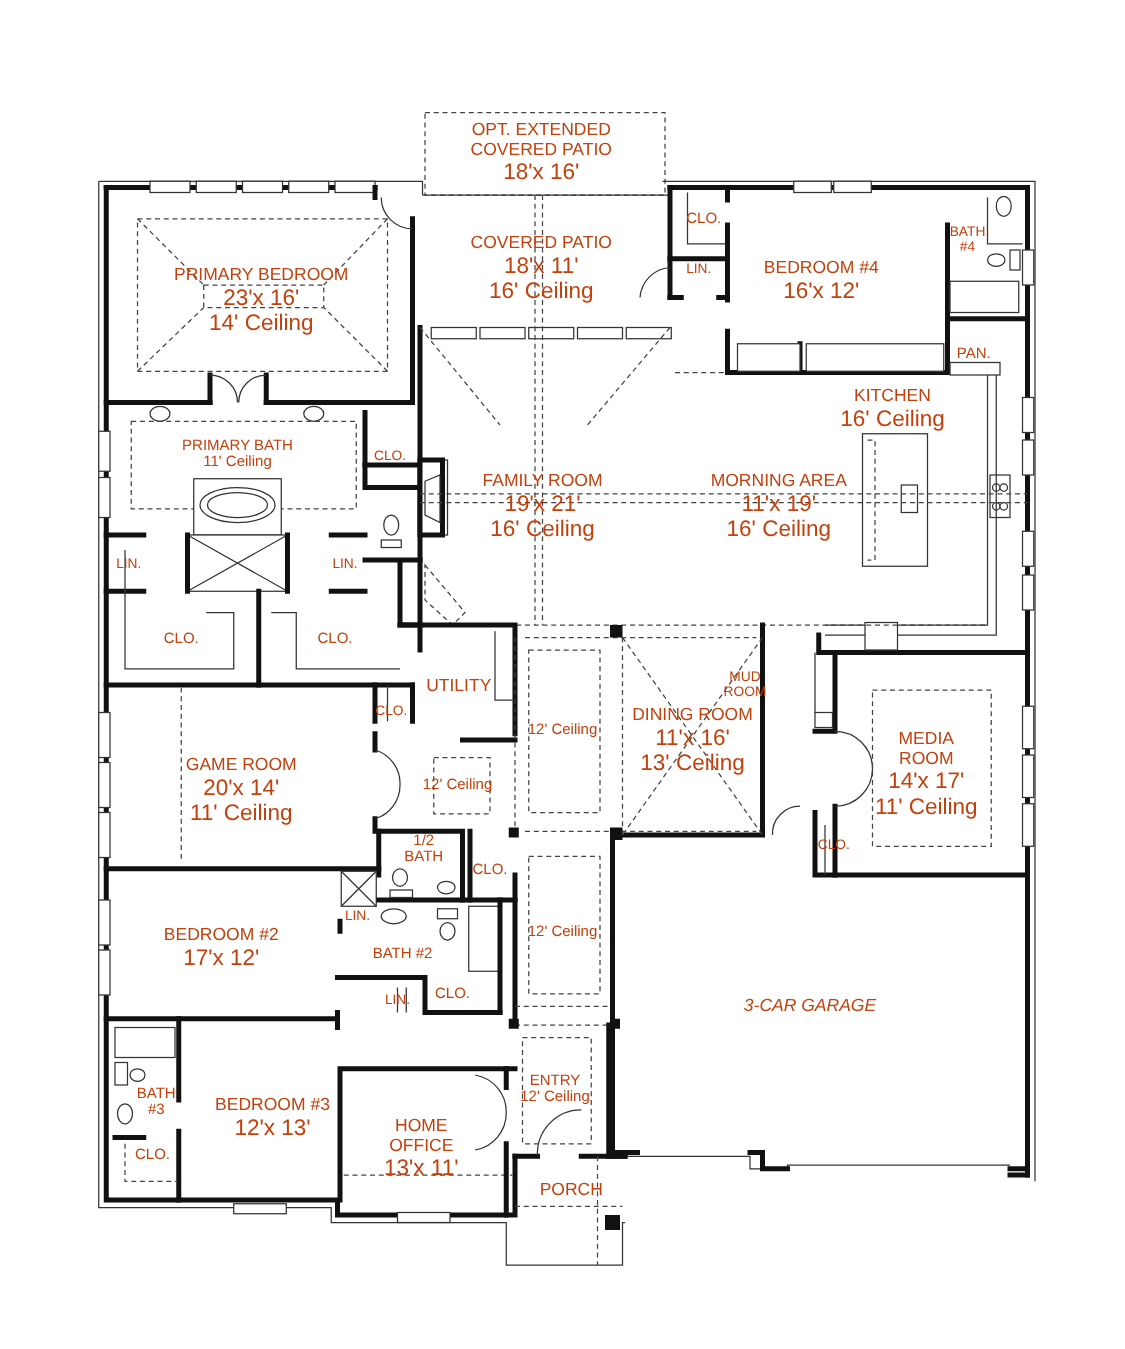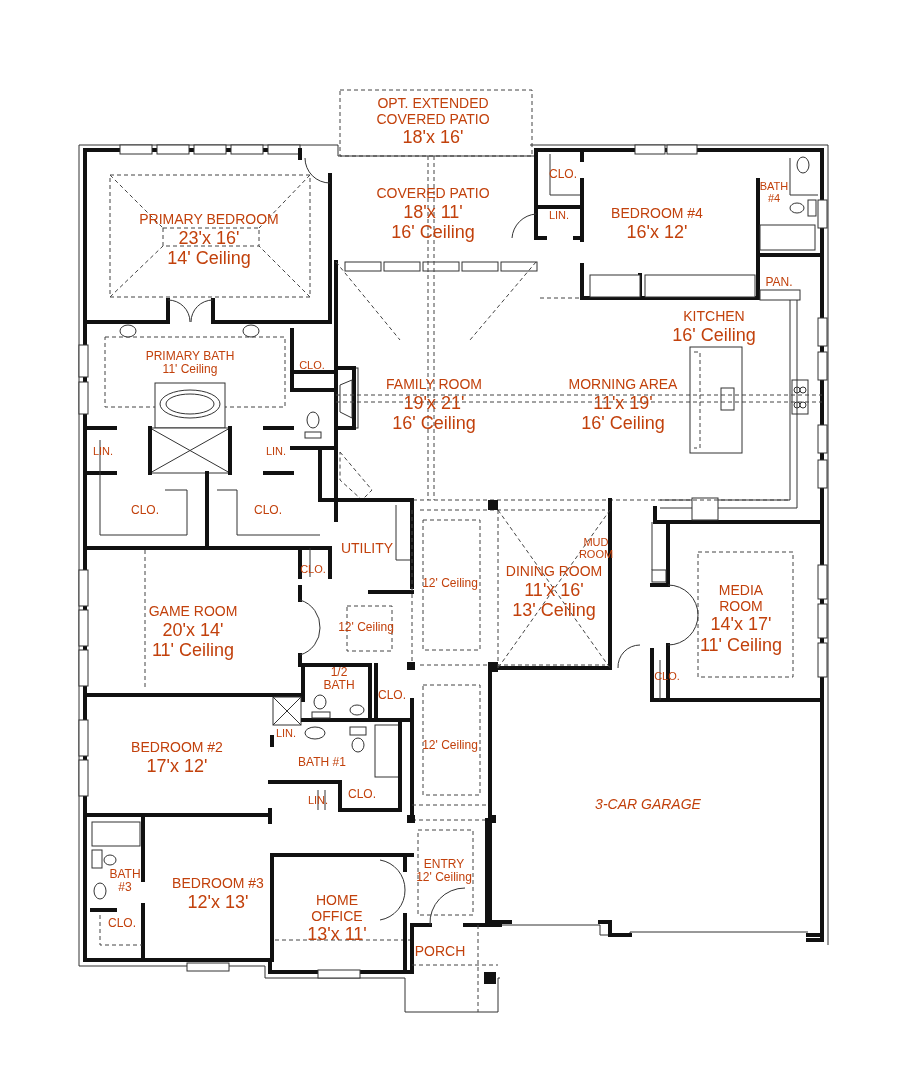--- a/index.html
+++ b/index.html
@@ -365,21 +365,21 @@
 </div>
 <div class="lbl sm" style="left:450px;top:739px;">
   <span class="d">12' Ceiling</span>
 </div>
 
 <div class="lbl" style="left:177px;top:740px;">
   <span class="n">BEDROOM #2</span>
   <span class="d">17'x 12'</span>
 </div>
 <div class="lbl sm" style="left:322px;top:756px;">
-  <span class="n">BATH #1</span>
+  <span class="n">BATH #2</span>
 </div>
 <div class="lbl xs" style="left:286px;top:727px;">
   <span class="n">LIN.</span>
 </div>
 <div class="lbl sm" style="left:362px;top:788px;">
   <span class="n">CLO.</span>
 </div>
 <div class="lbl xs" style="left:318px;top:794px;">
   <span class="n">LIN.</span>
 </div>
@@ -402,15 +402,15 @@
 
 <div class="lbl" style="left:337px;top:893px;">
   <span class="n">HOME</span>
   <span class="n">OFFICE</span>
   <span class="d">13'x 11'</span>
 </div>
 <div class="lbl sm" style="left:444px;top:858px;">
   <span class="n">ENTRY</span>
   <span class="d">12' Ceiling</span>
 </div>
-<div class="lbl" style="left:440px;top:944px;">
+<div class="lbl" style="left:457px;top:944px;">
   <span class="n">PORCH</span>
 </div>
 
 </body></html>

